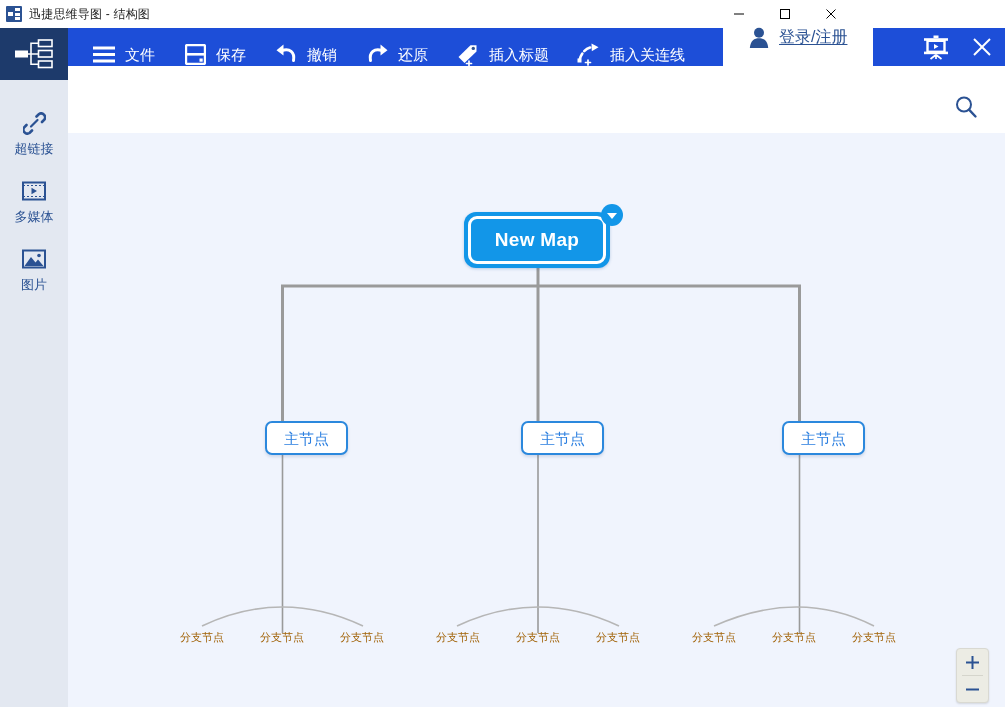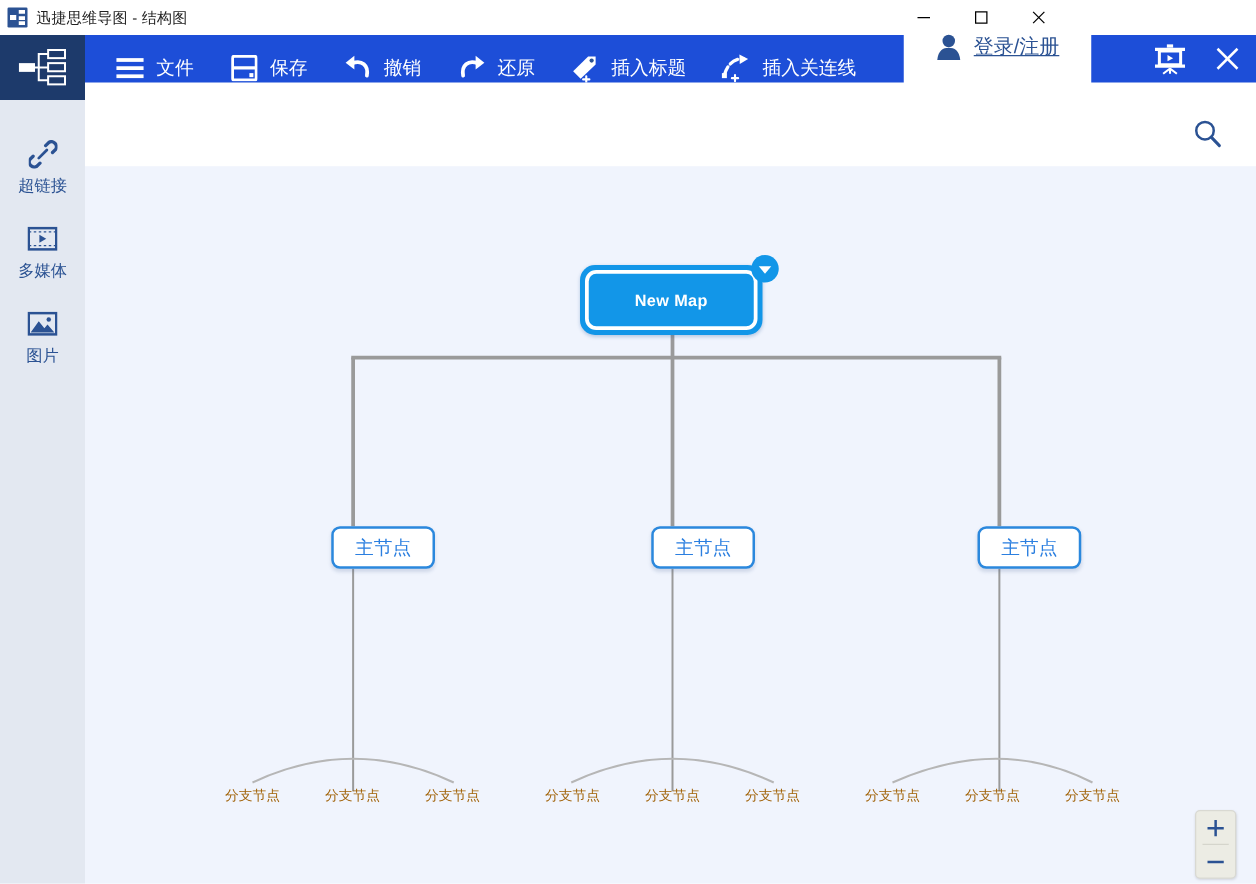--- a/index.html
+++ b/index.html
@@ -201,21 +201,21 @@
     width: 100%; height: 100%;
     box-sizing: border-box;
     border: 3px solid #ffffff;
     border-radius: 9px;
     display: flex;
     align-items: center;
     justify-content: center;
   }
   .root-text {
     color: #ffffff;
-    font-size: 13px;
+    font-size: 19px;
     font-weight: bold;
     letter-spacing: 0.3px;
   }
   .root-badge {
     position: absolute;
     left: 533px; top: 71px;
     width: 22px; height: 22px;
     border-radius: 50%;
     background: #1296e8;
     display: flex;

